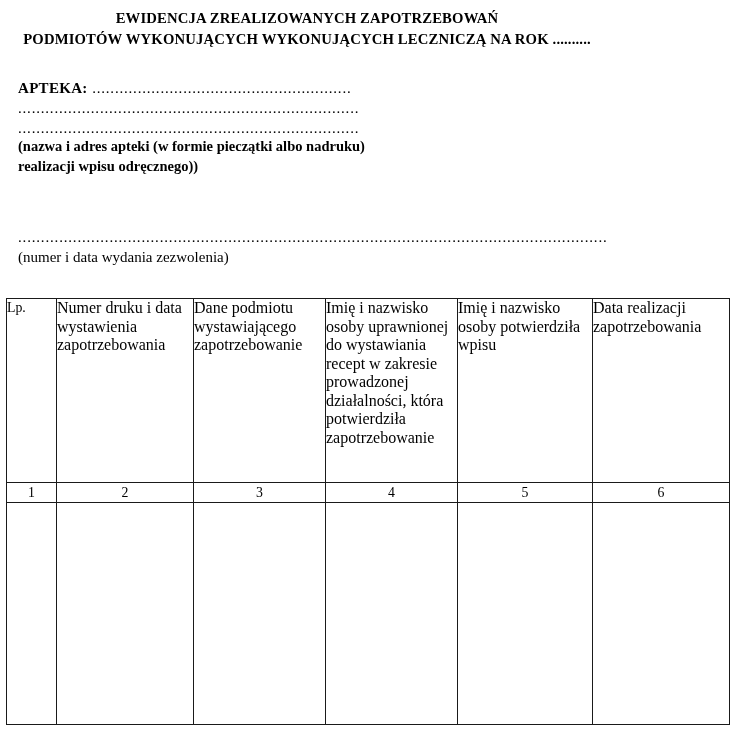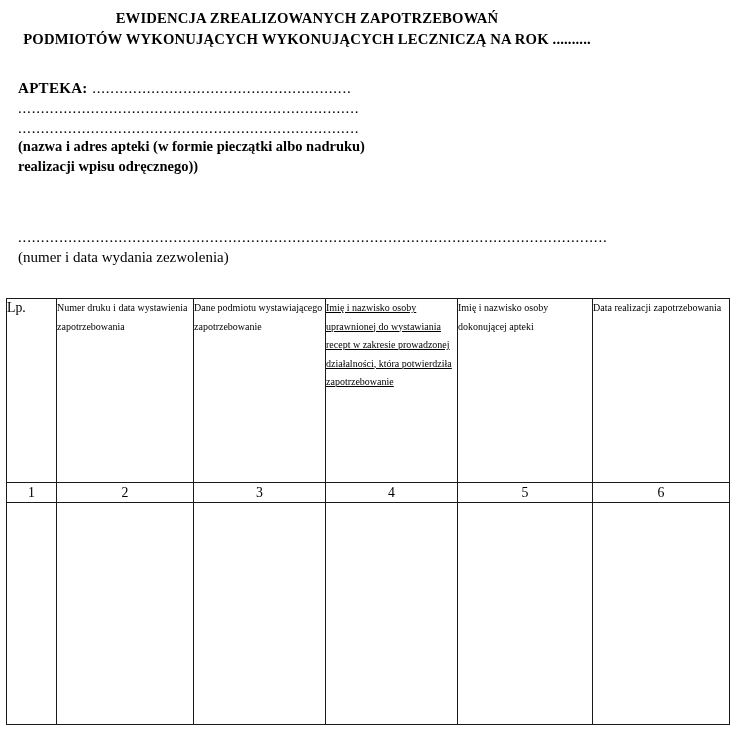--- a/index.html
+++ b/index.html
@@ -98,21 +98,21 @@
   }
   #evidence-table td {
     border: 1.6px solid #1a1a1a;
     padding: 0;
     vertical-align: top;
   }
   .hdr-cell {
     height: 183px;
     vertical-align: top;
     padding: 4px 4px 0 5px;
-    font-size: 10px;
+    font-size: 16px;
     line-height: 18.5px;
   }
   .hdr-cell .hdr-text { display: block; }
   .hdr-cell.lp-cell {
     vertical-align: middle;
     text-align: left;
     padding: 0 0 0 8px;
     font-size: 13.8px;
   }
   .num-cell {
@@ -124,21 +124,21 @@
     padding: 0;
   }
   .body-cell {
     height: 221px;
   }
 
   
   .col-1 { width: 49px; margin-top: 9px; }
   .col-2 { width: 136px; }
   .col-3 { width: 131px; }
-  .col-4 { width: 131px; text-decoration: underline; }
+  .col-4 { width: 131px; }
   .col-5 { width: 134px; }
   .col-6 { width: 136px; }
 </style>
 </head>
 <body>
 
 <div id="doc-title">
   <span class="title-line">EWIDENCJA ZREALIZOWANYCH ZAPOTRZEBOWAŃ</span>
   <span class="title-line">PODMIOTÓW WYKONUJĄCYCH WYKONUJĄCYCH LECZNICZĄ NA ROK ..........</span>
 </div>
@@ -174,21 +174,21 @@
       <td class="hdr-cell col-2">
           <span class="hdr-text">Numer druku i data wystawienia zapotrzebowania</span>
         </td>
       <td class="hdr-cell col-3">
           <span class="hdr-text">Dane podmiotu wystawiającego zapotrzebowanie</span>
         </td>
       <td class="hdr-cell col-4">
           <span class="hdr-text">Imię i nazwisko osoby uprawnionej do wystawiania recept w zakresie prowadzonej działalności, która potwierdziła zapotrzebowanie</span>
         </td>
       <td class="hdr-cell col-5">
-          <span class="hdr-text">Imię i nazwisko osoby dokonującej apteki</span>
+          <span class="hdr-text">Imię i nazwisko osoby potwierdziła wpisu</span>
         </td>
       <td class="hdr-cell col-6">
           <span class="hdr-text">Data realizacji zapotrzebowania</span>
         </td>
     </tr>
     <tr>
       <td class="num-cell">1</td>
       <td class="num-cell">2</td>
       <td class="num-cell">3</td>
       <td class="num-cell">4</td>

